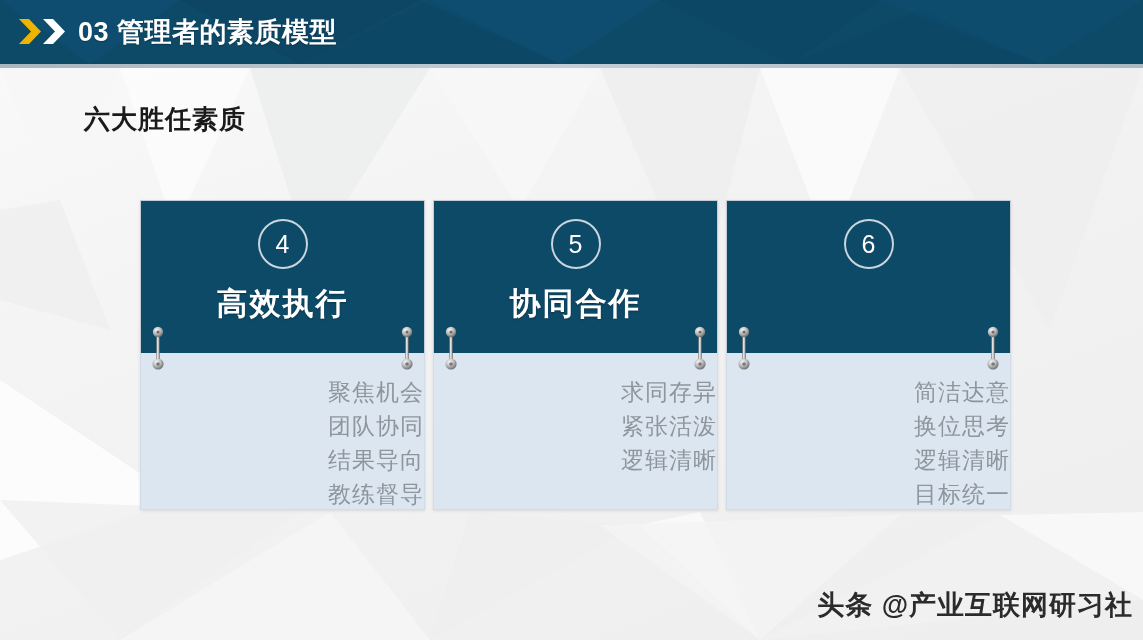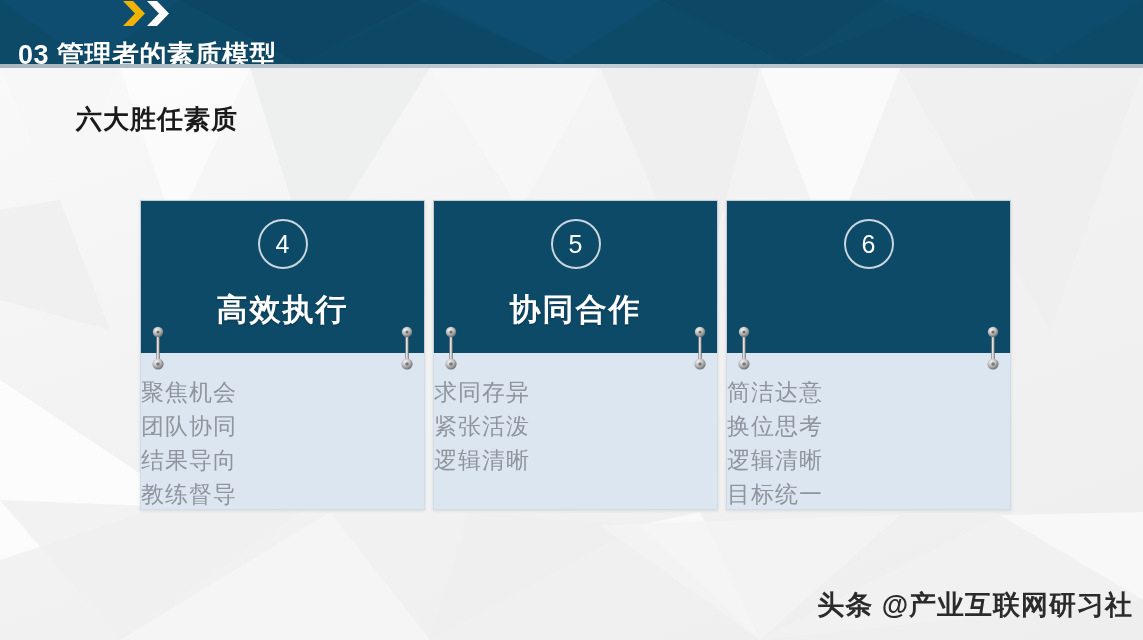--- a/index.html
+++ b/index.html
@@ -56,41 +56,40 @@
     background: linear-gradient(90deg, #a8b6c0 0%, #c2ced6 50%, #aab8c2 100%);
   }
   .header-inner {
     position: absolute;
     left: 18px;
     top: 0;
     height: 64px;
     display: flex;
     align-items: center;
     gap: 9px;
-    flex-direction: column;
   }
   .chevrons {
     display: flex;
     align-items: center;
     gap: 0px;
     margin-bottom: 1px;
   }
   .header-title {
     color: #ffffff;
     font-size: 27px;
     font-weight: bold;
     letter-spacing: 0.5px;
     white-space: nowrap;
     text-shadow: 0 1px 1px rgba(0,0,0,0.25);
   }
 
   
   .section-title {
     position: absolute;
-    left: 76px;
+    left: 84px;
     top: 102px;
     font-size: 26px;
     font-weight: bold;
     color: #1a1a1a;
     letter-spacing: 1px;
   }
 
   
   .cards {
     position: absolute;
@@ -126,39 +125,39 @@
     border-radius: 50%;
     display: flex;
     align-items: center;
     justify-content: center;
     color: #ffffff;
     font-size: 25px;
     font-weight: normal;
     box-sizing: border-box;
   }
   .card-title {
-    margin-top: 20px;
+    margin-top: 14px;
     color: #ffffff;
     font-size: 31px;
     font-weight: bold;
     letter-spacing: 2px;
     text-shadow: 0 1px 2px rgba(0,0,0,0.3);
   }
   .card-body {
     position: relative;
     height: 157px;
     background: #dce6f1;
     border-left: 1px solid #d3dce6;
     border-right: 1px solid #d3dce6;
     border-bottom: 1px solid #d3dce6;
     box-sizing: border-box;
     padding-top: 22px;
     display: flex;
     flex-direction: column;
-    align-items: flex-start;
+    align-items: flex-end;
   }
   .body-item {
     color: #8e959c;
     font-size: 23px;
     line-height: 34px;
     letter-spacing: 1px;
   }
 
   
   .pin {

